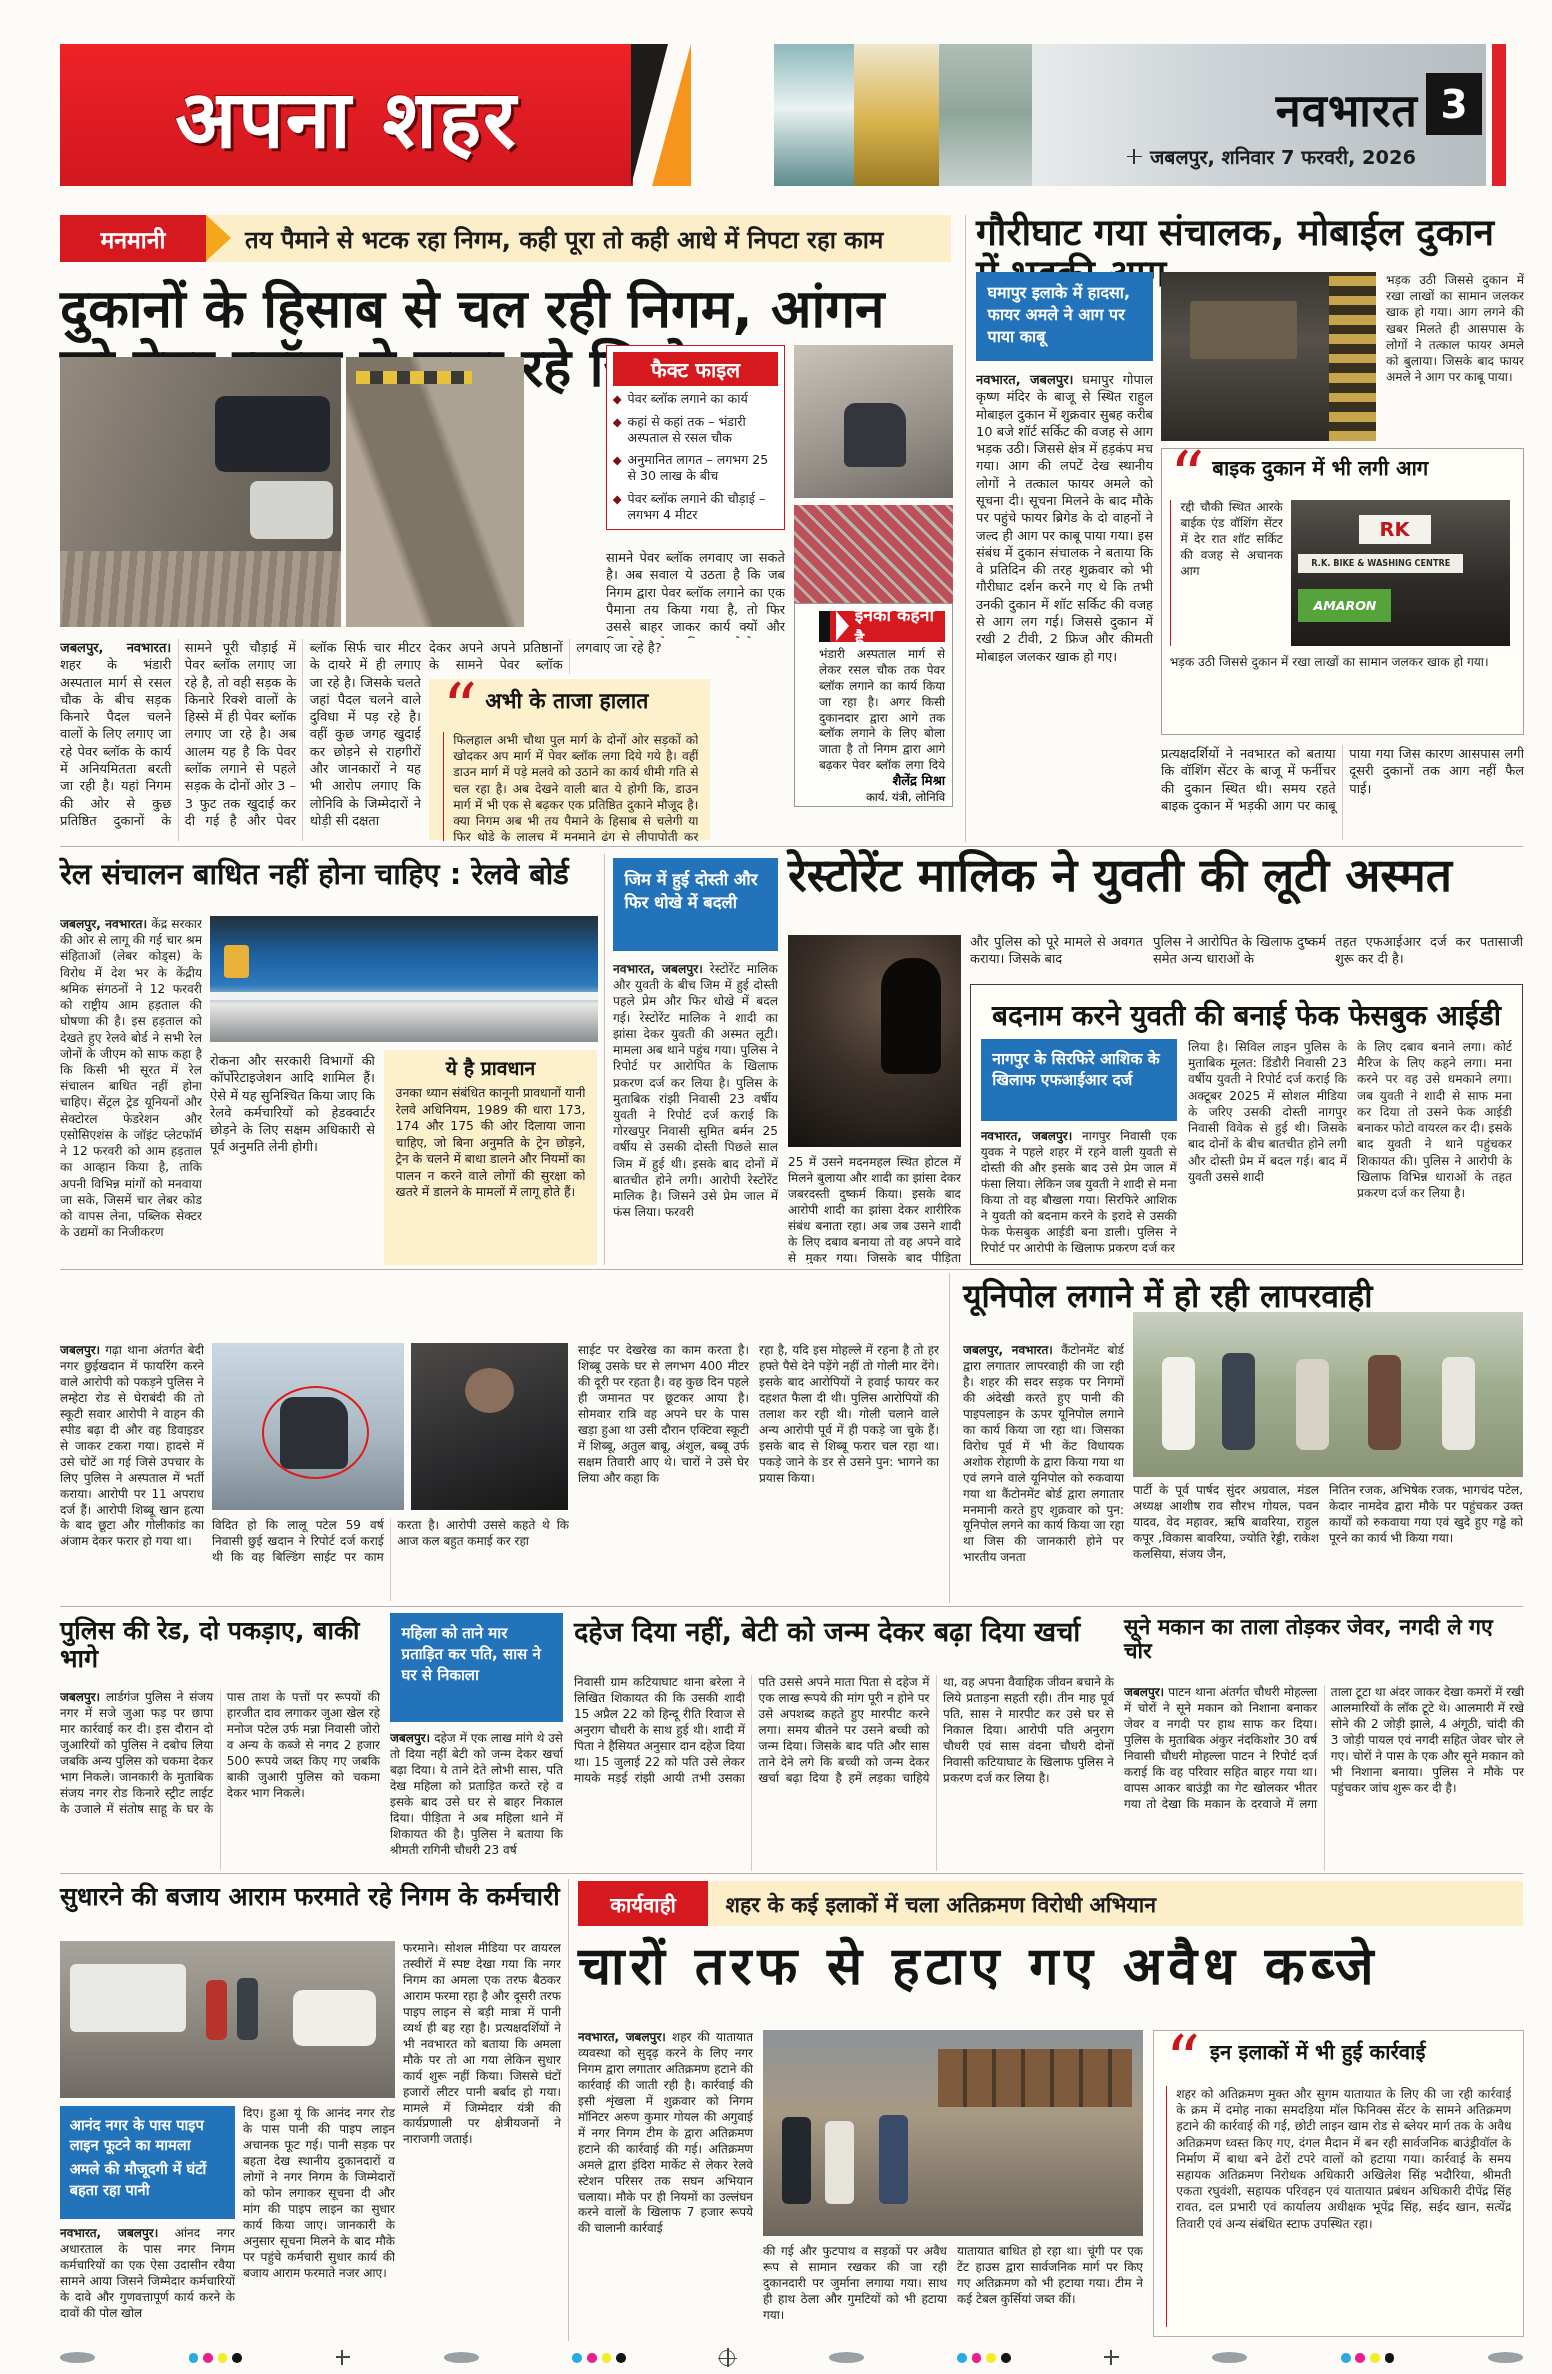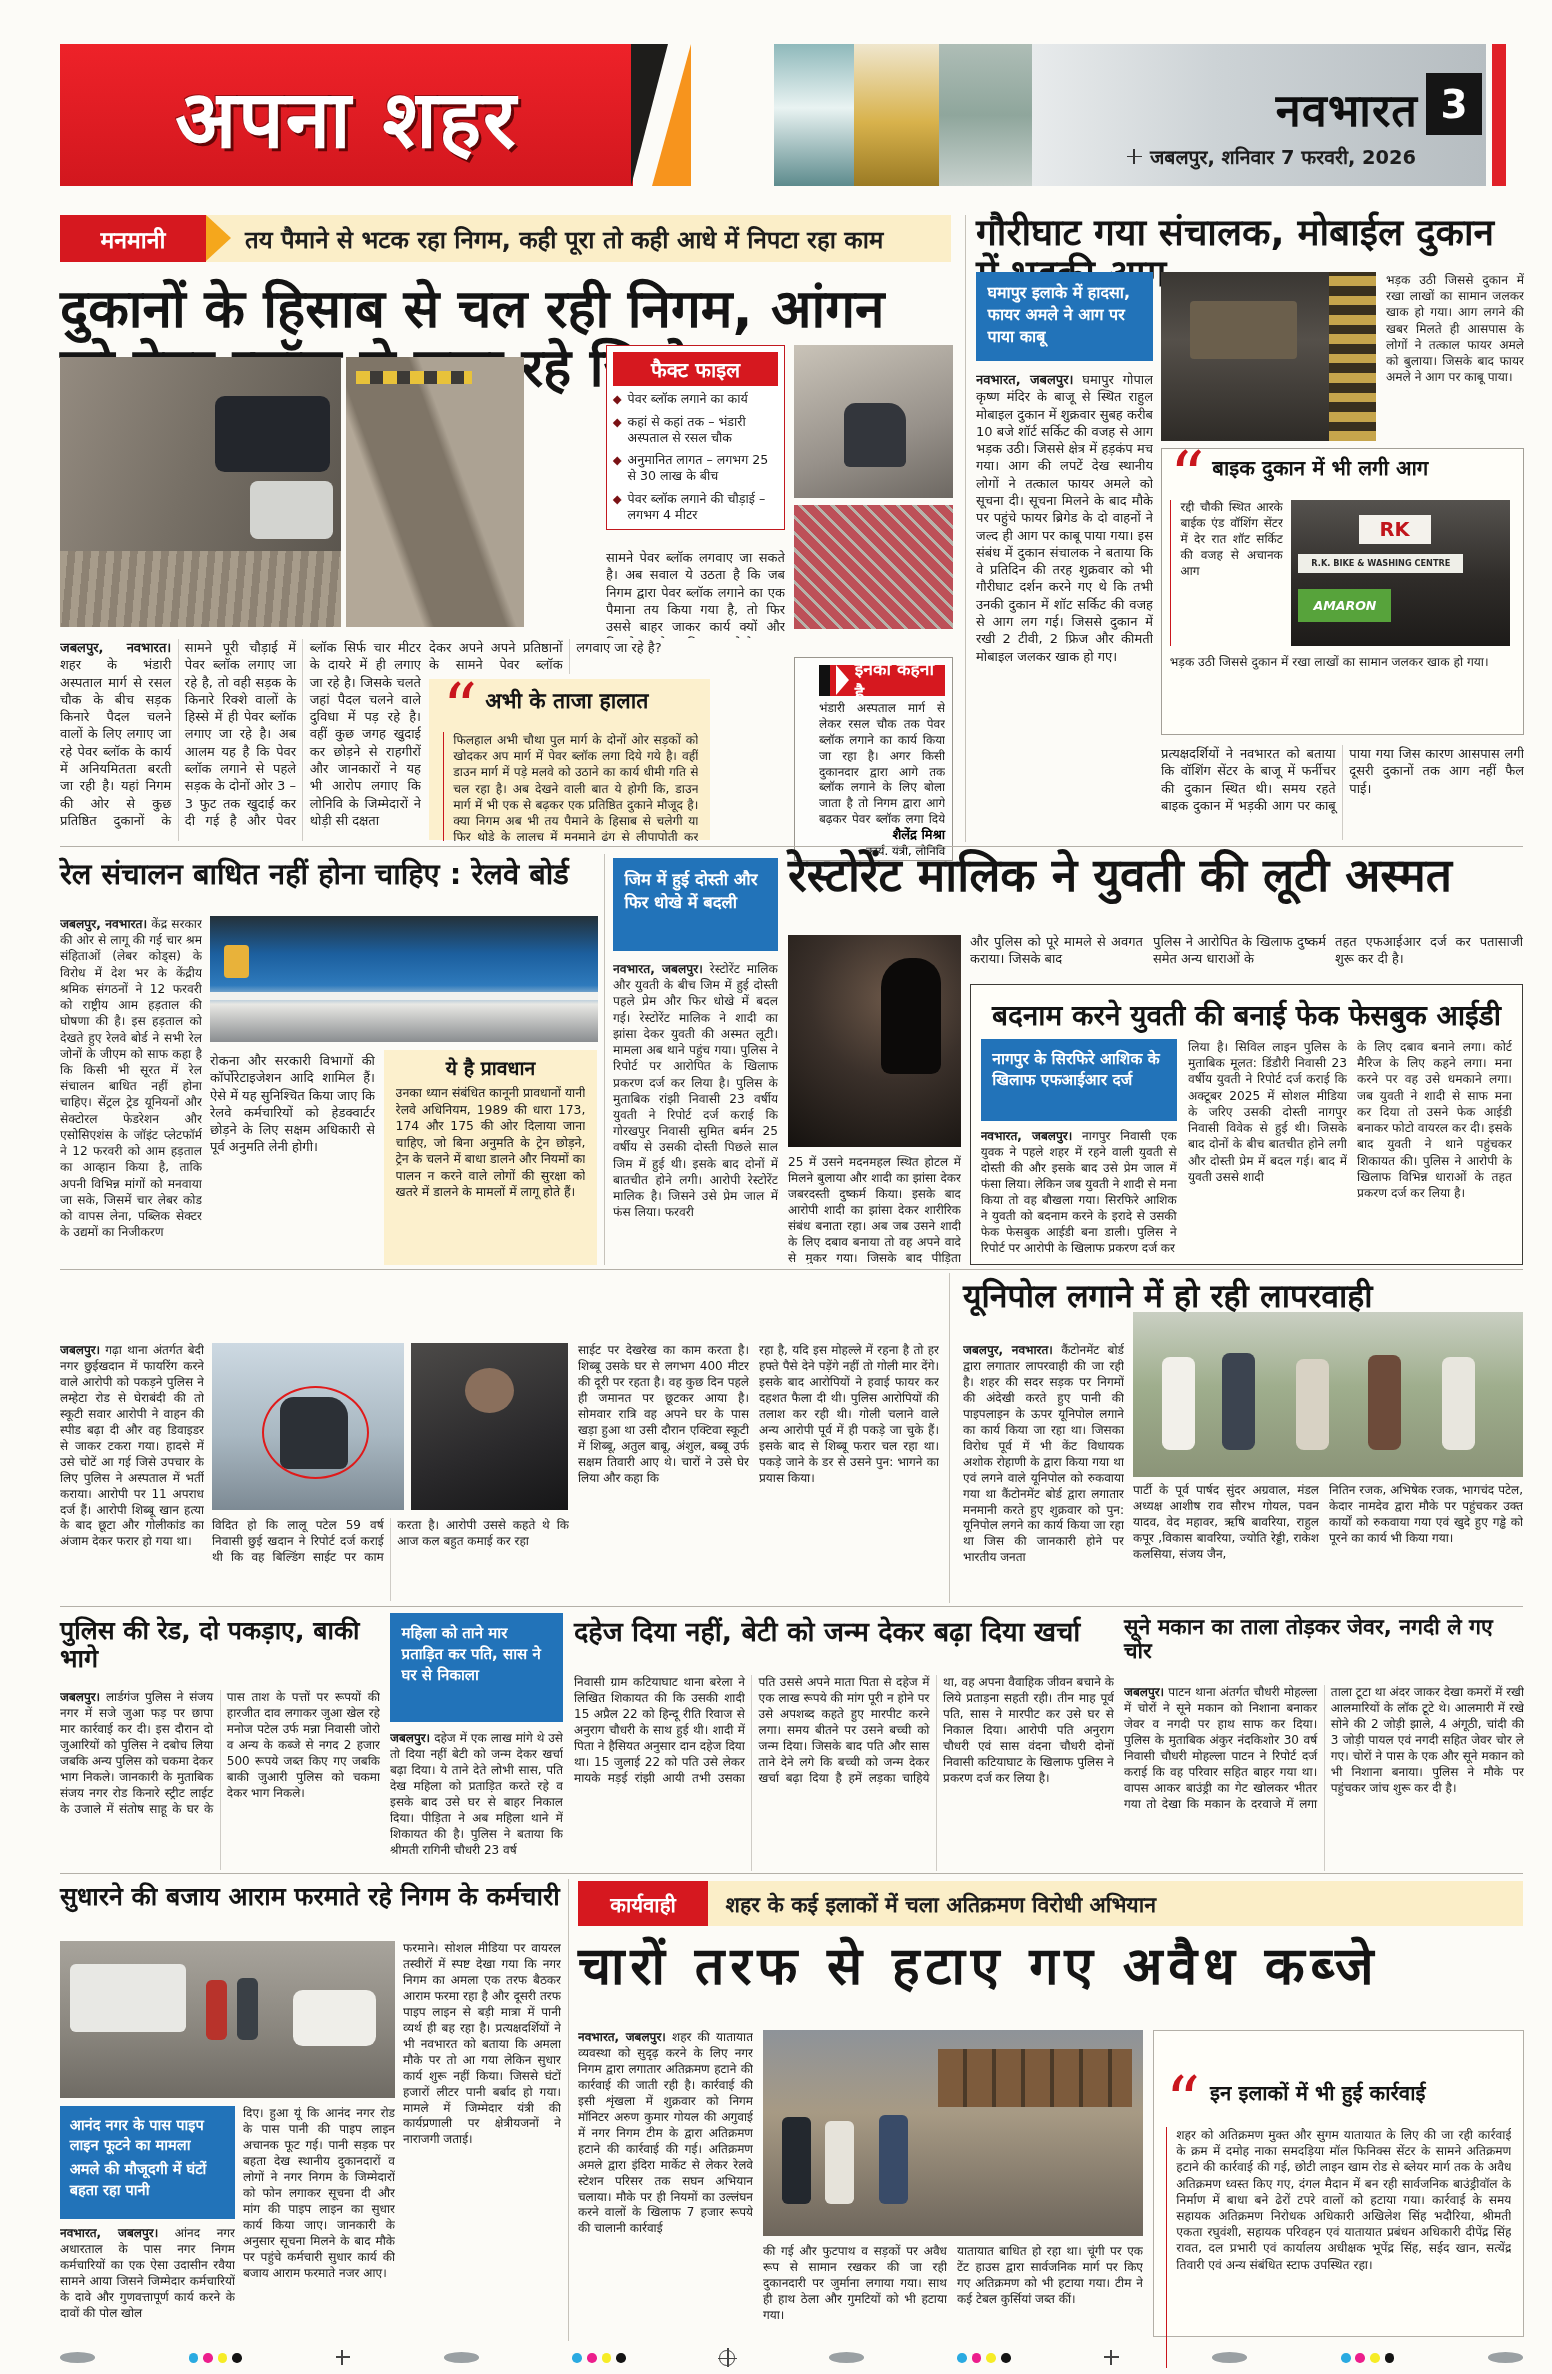--- a/index.html
+++ b/index.html
@@ -147,21 +147,21 @@
   <div class="abs bodytxt cols2" style="left:429px;top:639px;width:281px;height:35px;">देकर अपने अपने प्रतिष्ठानों के सामने पेवर ब्लॉक लगवाए जा रहे है?</div>
 
   <div class="abs creambox" style="left:429px;top:679px;width:281px;height:161px;padding:9.7px 11.6px 7.8px 13.6px;">
     <div style="display:flex;align-items:flex-start;gap:7.8px;">
       <span class="qmark"></span>
       <span class="hl" style="font-size:21.3px;">अभी के ताजा हालात</span>
     </div>
     <div class="bodytxt red-rule-left" style="margin-top:5.8px;height:109px;font-size:12.2px;">फिलहाल अभी चौथा पुल मार्ग के दोनों ओर सड़कों को खोदकर अप मार्ग में पेवर ब्लॉक लगा दिये गये है। वहीं डाउन मार्ग में पड़े मलवे को उठाने का कार्य धीमी गति से चल रहा है। अब देखने वाली बात ये होगी कि, डाउन मार्ग में भी एक से बढ़कर एक प्रतिष्ठित दुकाने मौजूद है। क्या निगम अब भी तय पैमाने के हिसाब से चलेगी या फिर थोड़े के लालच में मनमाने ढंग से लीपापोती कर आगे बढ़ जाएगी।</div>
   </div>
 
-  <div class="abs saybox" style="left:794px;top:657px;width:159px;height:204px;padding-left:24px;">
+  <div class="abs saybox" style="left:794px;top:603px;width:159px;height:204px;padding-left:24px;">
     <div class="say-head">
       <span class="say-black"></span>
       <span class="say-tri"></span>
       <span>इनका कहना है</span>
     </div>
     <div class="bodytxt" style="margin-top:4.9px;height:124px;font-size:12px;">भंडारी अस्पताल मार्ग से लेकर रसल चौक तक पेवर ब्लॉक लगाने का कार्य किया जा रहा है। अगर किसी दुकानदार द्वारा आगे तक ब्लॉक लगाने के लिए बोला जाता है तो निगम द्वारा आगे बढ़कर पेवर ब्लॉक लगा दिये जाते है।</div>
     <div style="text-align:right;font-weight:bold;font-size:13px;">शैलेंद्र मिश्रा</div>
     <div style="text-align:right;font-size:11.6px;">कार्य. यंत्री, लोनिवि</div>
   </div>
 
@@ -339,21 +339,21 @@
   <div class="ph" style="left:763px;top:2030px;width:380px;height:206px;background:linear-gradient(180deg,#8e9399 0%,#a79a84 40%,#6e665c 100%);">
     <div style="left:19.4px;top:87px;width:29px;height:87px;background:#23282e;border-radius:5.8px;"></div>
     <div style="left:62px;top:91px;width:29px;height:83px;background:#e6e3da;border-radius:5.8px;"></div>
     <div style="left:116px;top:85px;width:29px;height:89px;background:#394b68;border-radius:5.8px;"></div>
     <div style="left:175px;top:19.4px;width:194px;height:58px;background:repeating-linear-gradient(90deg,#7d5b3c 0 25px,#4b3a28 25px 29px);"></div>
   </div>
   <div class="abs bodytxt" style="left:763px;top:2244px;width:184px;height:93px;font-size:12px;">की गई और फुटपाथ व सड़कों पर अवैध रूप से सामान रखकर की जा रही दुकानदारी पर जुर्माना लगाया गया। साथ ही हाथ ठेला और गुमटियों को भी हटाया गया।</div>
   <div class="abs bodytxt" style="left:957px;top:2244px;width:186px;height:93px;font-size:12px;">यातायात बाधित हो रहा था। चूंगी पर एक टेंट हाउस द्वारा सार्वजनिक मार्ग पर किए गए अतिक्रमण को भी हटाया गया। टीम ने कई टेबल कुर्सियां जब्त कीं।</div>
 
   <div class="abs" style="left:1153px;top:2030px;width:371px;height:307px;border:1px solid #b3afa7;background:#fffef9;padding:9.7px 11.6px;">
-    <div style="display:flex;align-items:flex-start;gap:9.7px;margin-top:41px;">
+    <div style="display:flex;align-items:flex-start;gap:9.7px;">
       <span class="qmark"></span>
       <span class="hl" style="font-size:20.4px;">इन इलाकों में भी हुई कार्रवाई</span>
     </div>
     <div class="bodytxt red-rule-left" style="margin-top:7.8px;height:241px;font-size:12.2px;">शहर को अतिक्रमण मुक्त और सुगम यातायात के लिए की जा रही कार्रवाई के क्रम में दमोह नाका समदड़िया मॉल फिनिक्स सेंटर के सामने अतिक्रमण हटाने की कार्रवाई की गई, छोटी लाइन खाम रोड से ब्लेयर मार्ग तक के अवैध अतिक्रमण ध्वस्त किए गए, दंगल मैदान में बन रही सार्वजनिक बाउंड्रीवॉल के निर्माण में बाधा बने ढेरों टपरे वालों को हटाया गया। कार्रवाई के समय सहायक अतिक्रमण निरोधक अधिकारी अखिलेश सिंह भदौरिया, श्रीमती एकता रघुवंशी, सहायक परिवहन एवं यातायात प्रबंधन अधिकारी दीपेंद्र सिंह रावत, दल प्रभारी एवं कार्यालय अधीक्षक भूपेंद्र सिंह, सईद खान, सत्येंद्र तिवारी एवं अन्य संबंधित स्टाफ उपस्थित रहा।</div>
   </div>
 
   <div class="abs marks" style="left:60px;top:2350px;width:1463px;height:15.5px;">
     <span class="oval"></span>
     <span class="dotrow">
       <span class="dot" style="background:#2aaae1;"></span>

